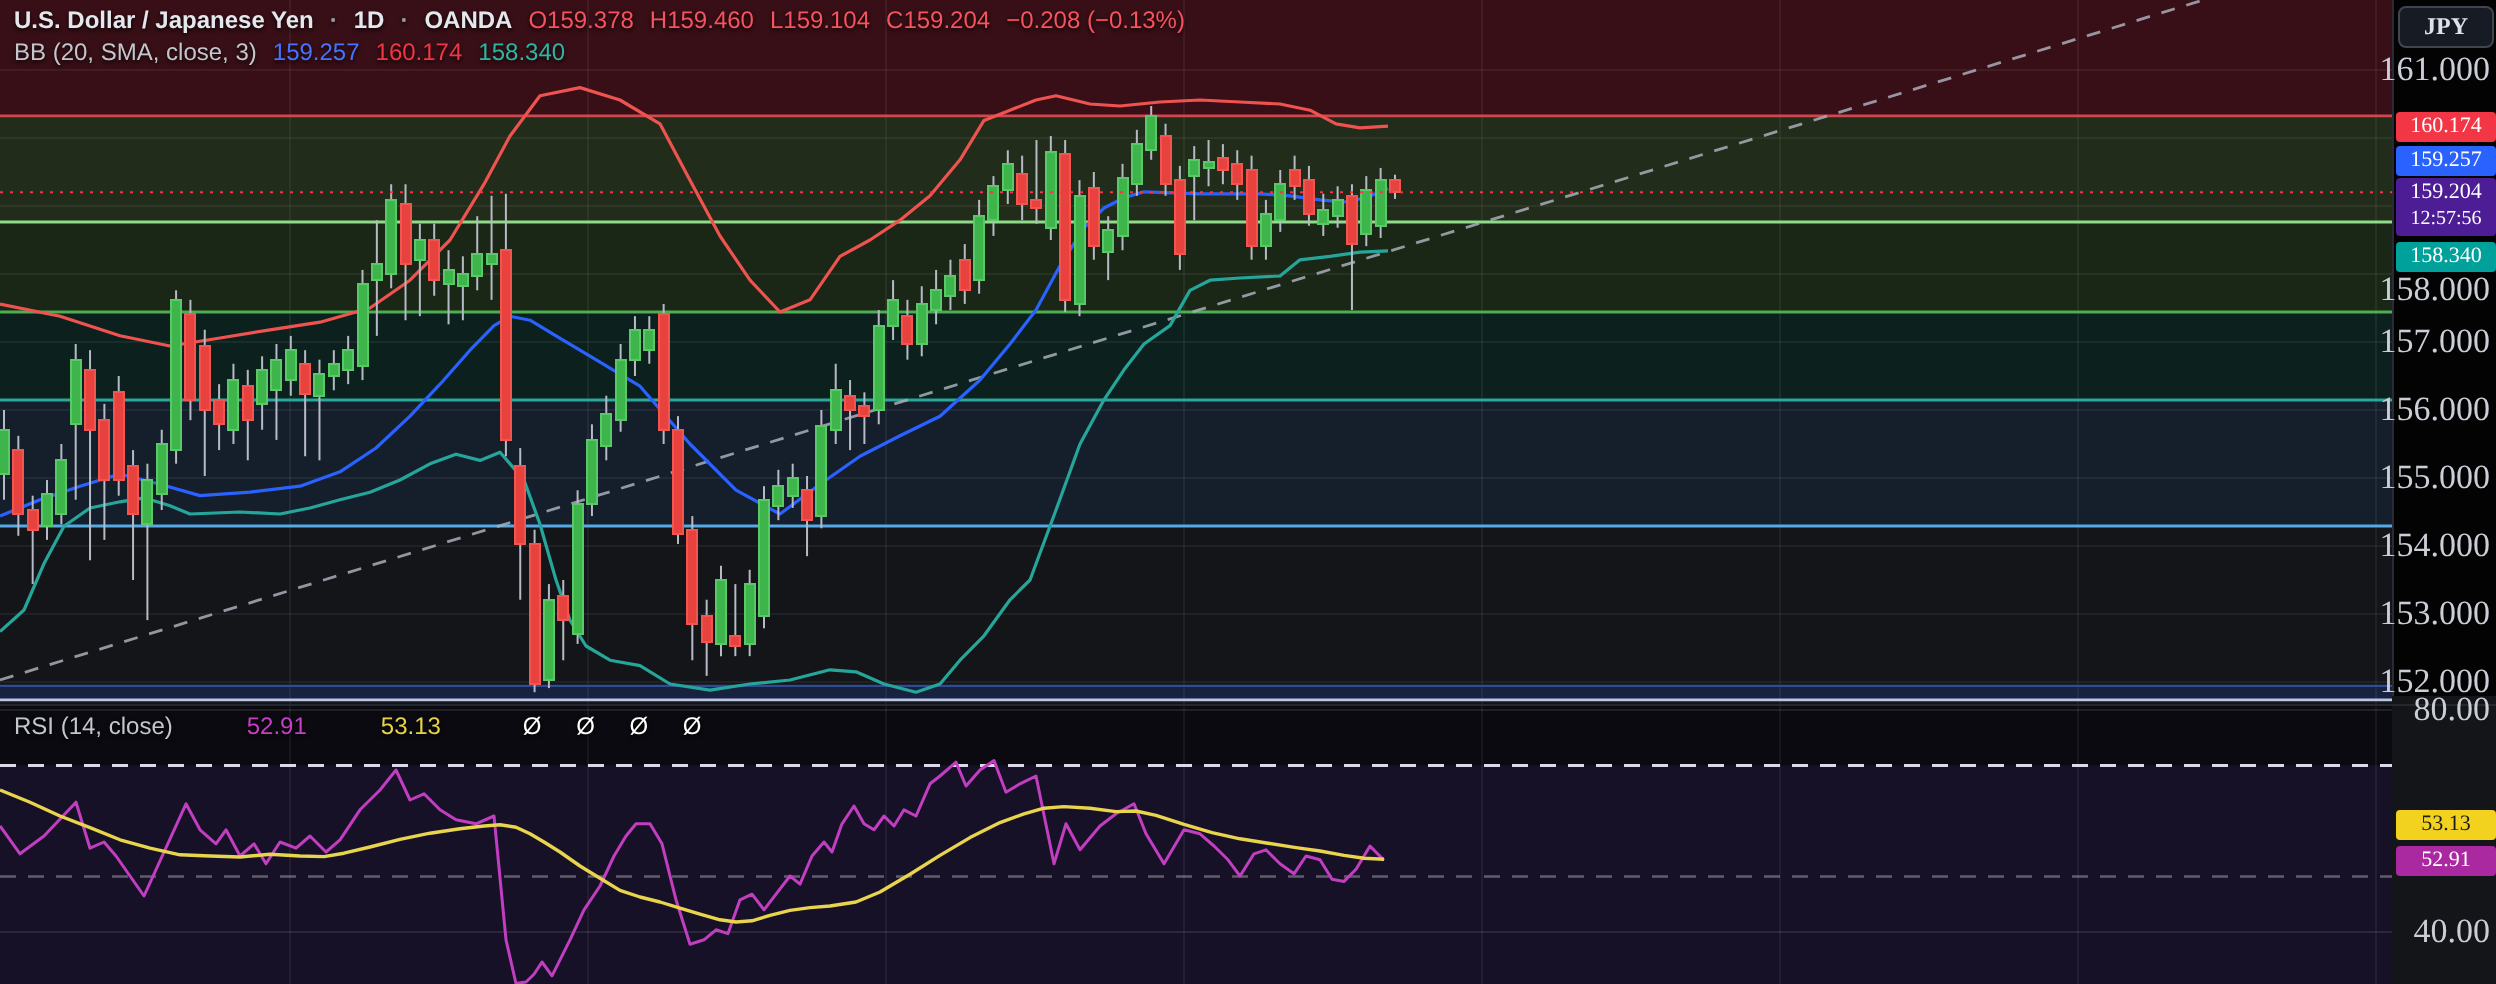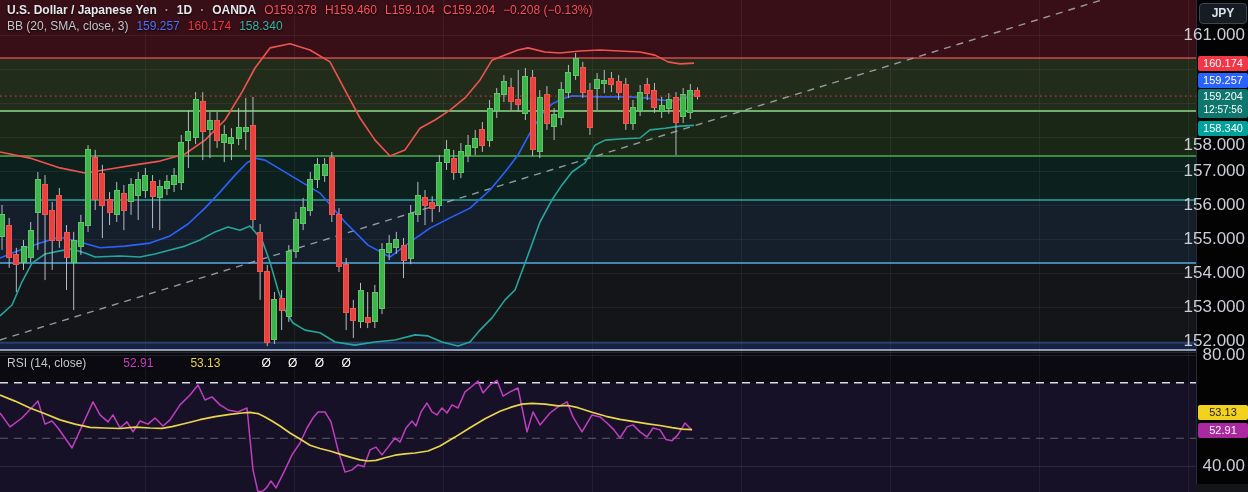--- a/index.html
+++ b/index.html
@@ -9,22 +9,22 @@
   .row{position:absolute;left:7px;display:flex;gap:8px;align-items:center;font-size:12px;
        white-space:nowrap;z-index:5;text-shadow:0 1px 2px rgba(0,0,0,.85);}
   .row1{top:3px;} .row2{top:19px;} .row3{top:356px;gap:37px;}
   .w{color:#e4e7ec;font-weight:700;}
   .dim{color:#9aa0aa;font-weight:700;}
   .red{color:#f7525f;}
   .vblue{color:#4673ff;} .vred{color:#f23645;} .vteal{color:#2cb6a5;}
   .vpurp{color:#c93ec6;} .vyell{color:#e7d34a;}
   .gray{color:#c3c6cd;}
   .slash{color:#ffffff;letter-spacing:7px;margin-left:4px;}
-  #axis{position:absolute;left:1196px;top:0;width:52px;height:484px;background:#030304;
-        border-left:1px solid #272c37;z-index:4;}
+  #axis{position:absolute;left:1196px;top:0;width:52px;height:348px;background:#030304;
+        border-left:1px solid #272c37;z-index:4;font-family:Liberation Serif, serif;}
   .axis-label{position:absolute;right:4px;color:#cbced6;font-size:17px;line-height:12px;}
   .badge{position:absolute;left:1px;right:1px;border-radius:2px;color:#fff;font-size:11px;
          text-align:center;line-height:15px;height:15px;font-weight:400;z-index:3;}
   .badge .sub{display:block;font-size:10px;line-height:13px;margin-top:-1px;}
   #jpy-btn{position:absolute;left:2px;top:3px;width:46px;height:19px;border:1px solid #40454f;
          border-radius:4px;background:#171b24;color:#dde1e8;font-size:12px;font-weight:700;
          text-align:center;line-height:19px;cursor:pointer;z-index:6;}
 </style>
 </head>
 <body>
@@ -533,18 +533,18 @@
       <div class="axis-label" style="top: 165px;">157.000</div>
       <div class="axis-label" style="top: 199px; text-align: center;">156.000</div>
       <div class="axis-label" style="top: 233px;">155.000</div>
       <div class="axis-label" style="top: 267px;">154.000</div>
       <div class="axis-label" style="top: 301px;">153.000</div>
       <div class="axis-label" style="top: 335px;">152.000</div>
       <div class="axis-label" style="top: 349px;">80.00</div>
       <div class="axis-label" style="top: 460px;">40.00</div>
       <div class="badge" style="background: rgb(242, 54, 69); top: 55.584px;">160.174</div>
       <div class="badge" style="background: rgb(41, 98, 255); top: 72.762px;">159.257</div>
-      <div class="badge" style="background: #0f766e; top: 88.564px; height: 29px;">159.204<span class="sub">12:57:56</span></div>
+      <div class="badge" style="background: #4c1d95; top: 88.564px; height: 29px;">159.204<span class="sub">12:57:56</span></div>
       <div class="badge" style="background: rgb(0, 161, 154); top: 120.94px;">158.340</div>
       <div class="badge" style="background: rgb(242, 210, 30); color: rgb(28, 28, 28); top: 405.064px;">53.13</div>
       <div class="badge" style="background: rgb(170, 40, 160); color: rgb(255, 255, 255); top: 422.675px;">52.91</div>
     </div>
 </div>
 
 </body></html>

